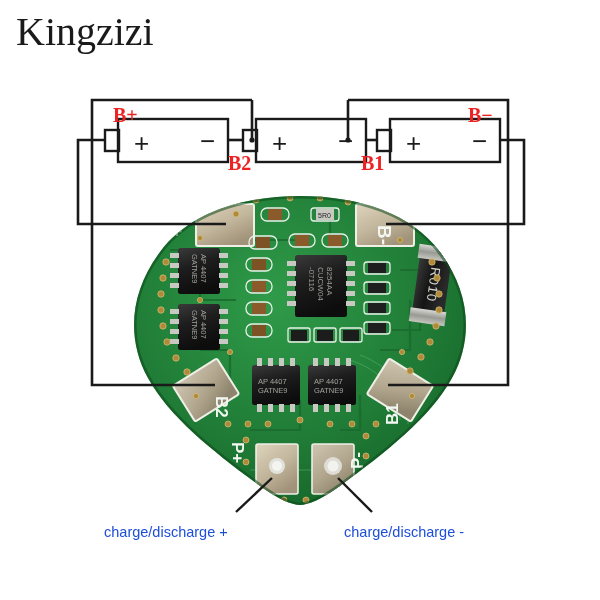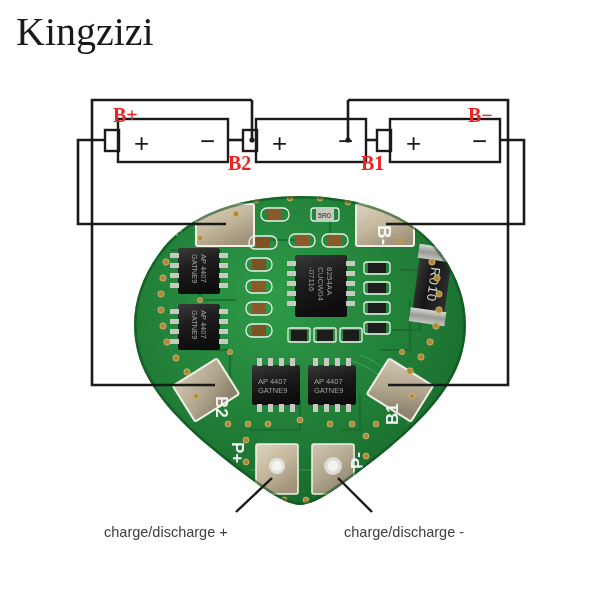--- a/index.html
+++ b/index.html
@@ -25,21 +25,21 @@
     font-family:"Liberation Serif", serif;
     font-weight:bold;
     color:#ee2222;
     white-space:nowrap;
     font-size:20px;
   }
   .bottomlbl{
     position:absolute;
     font-family:"Liberation Sans", sans-serif;
     font-size:14.5px;
-    color:#404040;
+    color:#1d4ed8;
     white-space:nowrap;
   }
   svg{position:absolute;left:0;top:0;}
   .pcbsvg{pointer-events:none;}
 </style>
 </head>
 <body>
 
 <div id="stage">
 

